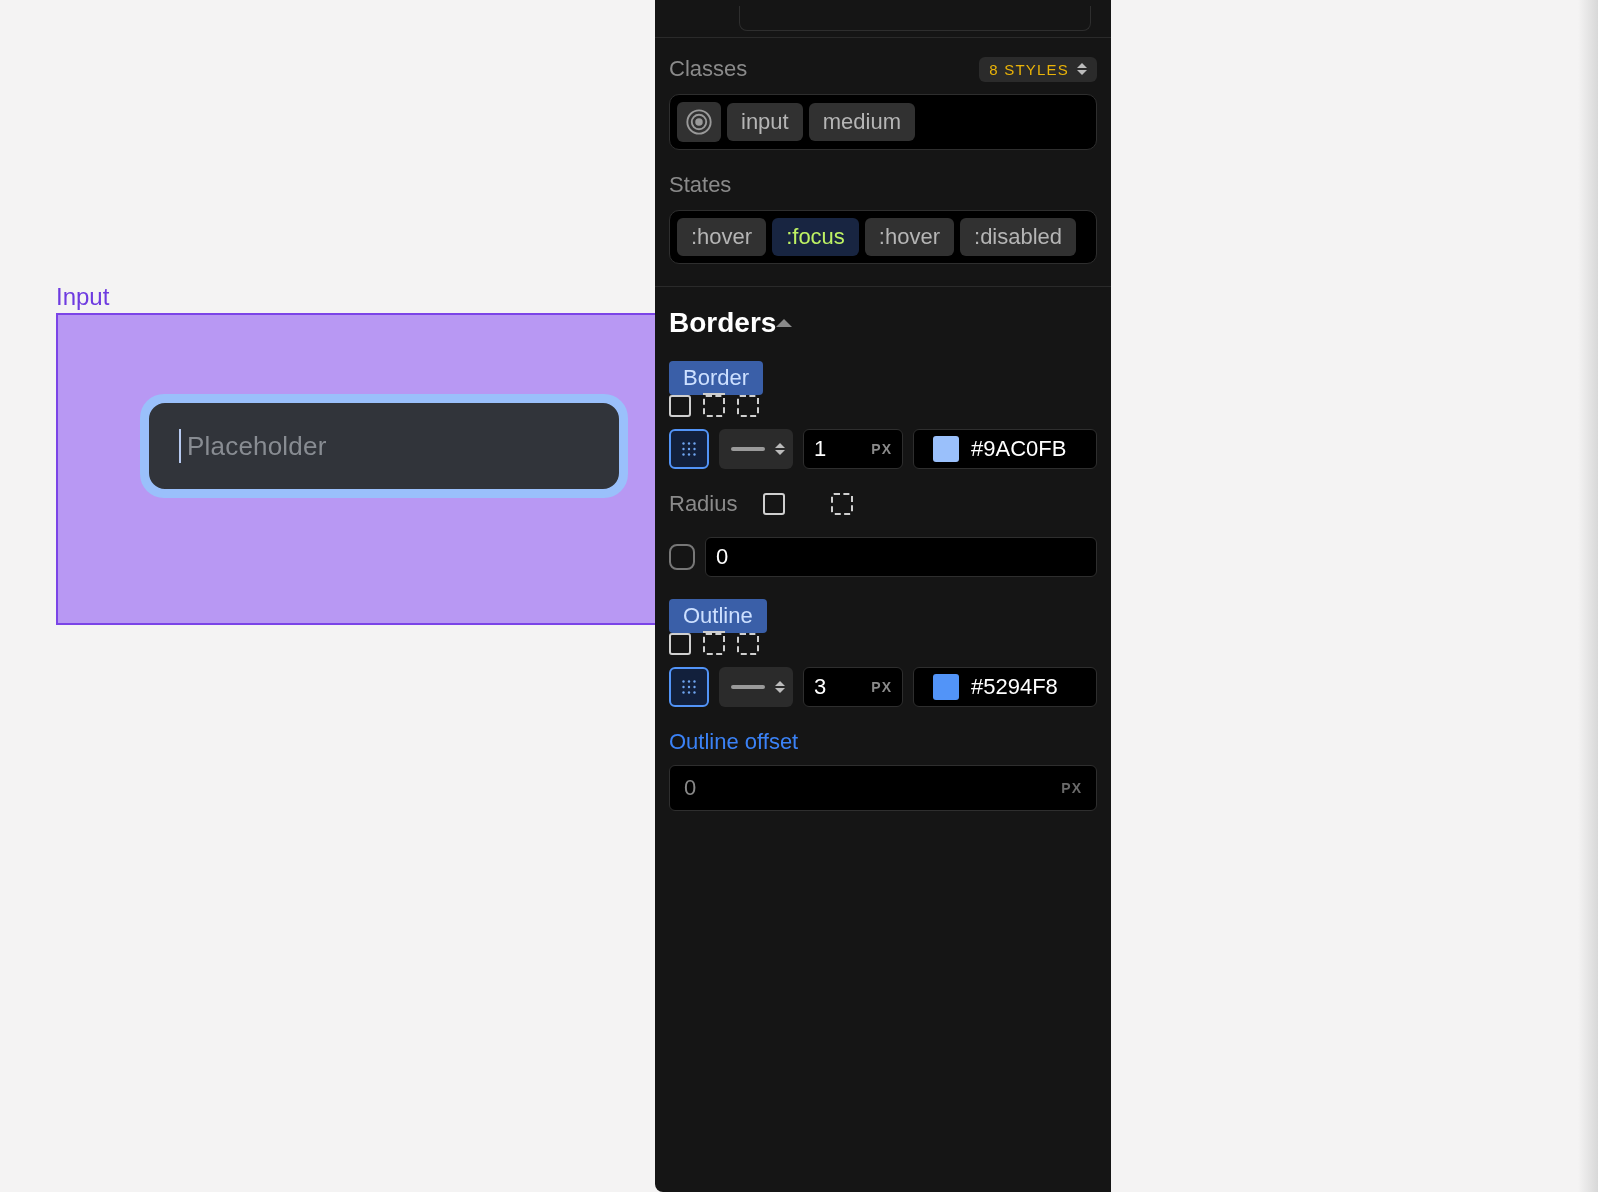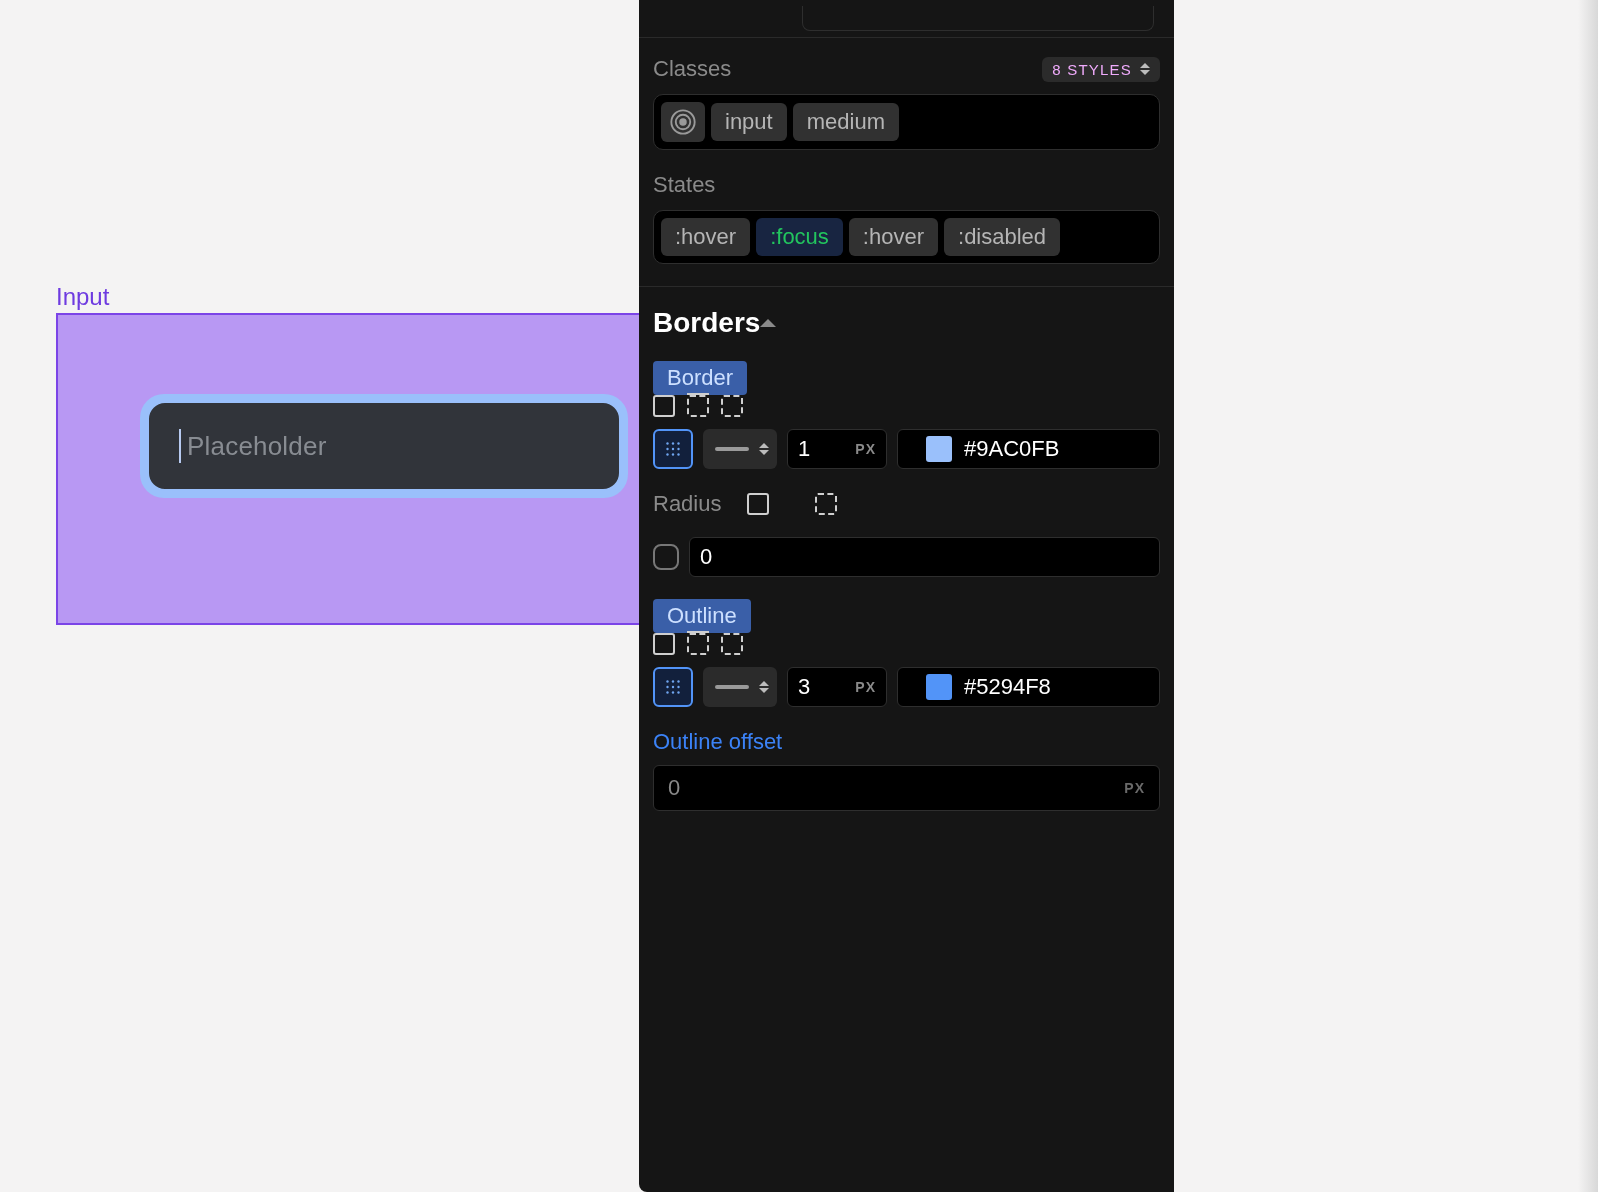--- a/index.html
+++ b/index.html
@@ -64,22 +64,22 @@
   .placeholder-text {
     font-size: 26px;
     color: #888c92;
     letter-spacing: .2px;
   }
 
   
   .panel {
     position: absolute;
     top: 0;
-    left: 639px;
-    width: 535px;
+    left: 655px;
+    width: 456px;
     height: 100%;
     background: #151515;
     color: #cfcfcf;
     border-radius: 0 0 0 8px;
     padding: 8px 14px 14px 14px;
     overflow: hidden;
     font-size: 22px;
   }
   .panel .topstub {
     height: 30px;
@@ -107,21 +107,21 @@
     justify-content:space-between;
     align-items:center;
   }
 
   .styles-badge {
     background:#2b2b2b;
     border-radius:6px;
     padding:4px 10px;
     font-size:15px;
     letter-spacing:1.2px;
-    color:#f0abfc;
+    color:#eab308;
     display:flex;
     align-items:center;
     gap:8px;
   }
   .updown { display:inline-flex; flex-direction:column; line-height:0; gap:2px;}
   .updown span{ width:0;height:0;border-left:5px solid transparent;border-right:5px solid transparent;}
   .updown .u{border-bottom:5px solid #bcbcbc;}
   .updown .d{border-top:5px solid #bcbcbc;}
 
   .chiprow {
@@ -137,21 +137,21 @@
   .chip {
     background:#313131;
     color:#b5b5b5;
     padding:6px 14px;
     border-radius:6px;
     font-size:22px;
     cursor:pointer;
   }
   .chip.active {
     background:#182541;
-    color:#22c55e;
+    color:#bef264;
   }
   .chip.icon {
     padding:6px 8px;
     display:flex;align-items:center;justify-content:center;
   }
   .target-icon svg{width:28px;height:28px;display:block;}
 
   .divider { height:1px;background:#2a2a2a;margin:0 -14px 20px -14px; }
 
   .section-title-row{
@@ -187,21 +187,21 @@
   .style-line{width:34px;height:4px;background:#9a9a9a;border-radius:2px;}
   .num-field{
     background:#000;border:1px solid #2e2e2e;border-radius:6px;height:40px;
     display:flex;align-items:center;padding:0 10px;color:#fff;gap:8px;min-width:100px;
     justify-content:space-between;
   }
   .num-field .unit{font-size:14px;letter-spacing:1px;color:#8a8a8a;font-weight:600;}
   .num-field.full{flex:1;}
   .color-field{
     background:#000;border:1px solid #2e2e2e;border-radius:6px;height:40px;
-    display:flex;align-items:center;padding:0 28px;gap:12px;color:#fff;flex:1;cursor:pointer;
+    display:flex;align-items:center;padding:0 19px;gap:12px;color:#fff;flex:1;cursor:pointer;
   }
   .swatch{width:26px;height:26px;border-radius:3px;}
 
   .radius-row{display:flex;align-items:center;gap:26px;margin-bottom:20px;}
   .radius-label{color:#8a8a8a;font-size:22px;}
   .radius-controls{display:flex;gap:12px;align-items:center;}
   .round-icon{width:26px;height:26px;border:2px solid #777;border-radius:8px;}
 
   .offset-label{color:#3b82f6;margin-bottom:10px;}
   .offset-field{background:#000;border:1px solid #2e2e2e;border-radius:6px;height:46px;display:flex;align-items:center;justify-content:space-between;padding:0 14px;color:#888;}

